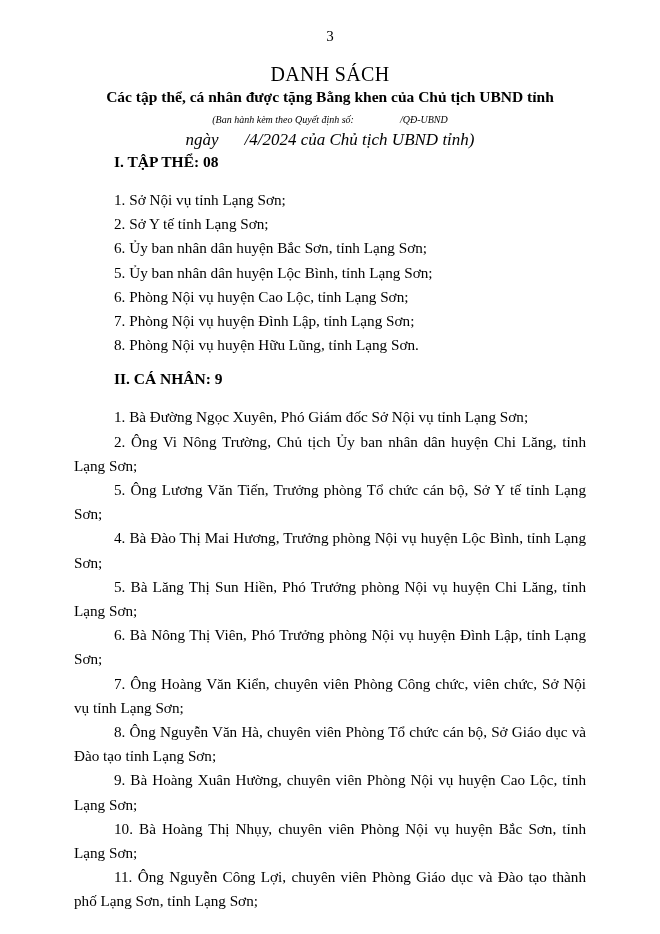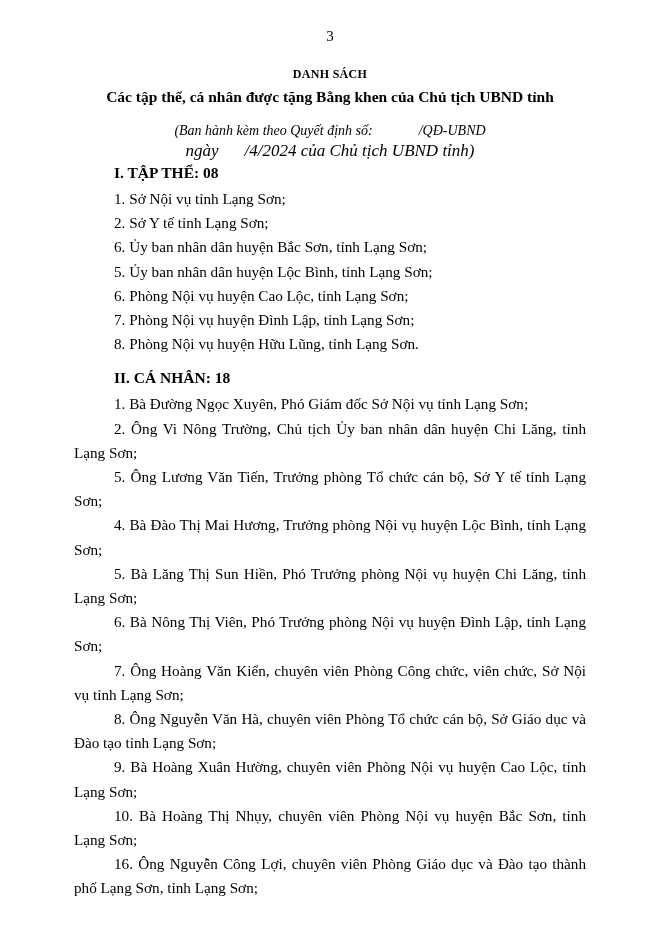--- a/index.html
+++ b/index.html
@@ -25,37 +25,37 @@
   .page-number {
     text-align: center;
     font-size: 15px;
     line-height: 20px;
     margin-bottom: 18px;
   }
   .title-block {
     text-align: center;
   }
   .doc-title {
-    font-size: 12px;
-    font-weight: bold;
+    font-size: 20px;
+    font-weight: normal;
     line-height: 21px;
     letter-spacing: 0.3px;
   }
   .doc-subtitle {
     font-size: 15.5px;
     font-weight: bold;
     line-height: 21px;
     margin-top: 1px;
     text-align: center;
   }
   .doc-ref {
-    font-size: 14px;
+    font-size: 10px;
     font-style: italic;
     line-height: 20px;
-    margin-top: 14px;
+    margin-top: 3px;
   }
   .doc-ref-2 {
     font-size: 17px;
     font-style: italic;
     line-height: 20px;
   }
   .ref-gap {
     display: inline-block;
     width: 46px;
   }
@@ -78,21 +78,21 @@
     line-height: 24.2px;
     text-indent: 40px;
     text-align: justify;
     margin: 0;
   }
   .entry.justified {
     text-align: justify;
     text-justify: inter-word;
   }
   .list-block {
-    margin-top: 2px;
+    margin-top: 14px;
   }
 </style>
 </head>
 <body>
 
 <div class="page">
 
   <div class="page-number">3</div>
 
   <div class="title-block">
@@ -113,29 +113,29 @@
       <p class="entry">2. Sở Y tế tỉnh Lạng Sơn;</p>
       <p class="entry">6. Ủy ban nhân dân huyện Bắc Sơn, tỉnh Lạng Sơn;</p>
       <p class="entry">5. Ủy ban nhân dân huyện Lộc Bình, tỉnh Lạng Sơn;</p>
       <p class="entry">6. Phòng Nội vụ huyện Cao Lộc, tỉnh Lạng Sơn;</p>
       <p class="entry">7. Phòng Nội vụ huyện Đình Lập, tỉnh Lạng Sơn;</p>
       <p class="entry">8. Phòng Nội vụ huyện Hữu Lũng, tỉnh Lạng Sơn.</p>
     </div>
   </div>
 
   <div class="section">
-    <div class="section-heading second">II. CÁ NHÂN: 18</div>
+    <div class="section-heading second">II. CÁ NHÂN: 9</div>
     <div class="list-block">
       <p class="entry justified">1. Bà Đường Ngọc Xuyên, Phó Giám đốc Sở Nội vụ tỉnh Lạng Sơn;</p>
       <p class="entry justified">2. Ông Vi Nông Trường, Chủ tịch Ủy ban nhân dân huyện Chi Lăng, tỉnh Lạng Sơn;</p>
       <p class="entry justified">5. Ông Lương Văn Tiến, Trưởng phòng Tổ chức cán bộ, Sở Y tế tỉnh Lạng Sơn;</p>
       <p class="entry justified">4. Bà Đào Thị Mai Hương, Trưởng phòng Nội vụ huyện Lộc Bình, tỉnh Lạng Sơn;</p>
       <p class="entry justified">5. Bà Lăng Thị Sun Hiền, Phó Trưởng phòng Nội vụ huyện Chi Lăng, tỉnh Lạng Sơn;</p>
       <p class="entry justified">6. Bà Nông Thị Viên, Phó Trưởng phòng Nội vụ huyện Đình Lập, tỉnh Lạng Sơn;</p>
       <p class="entry justified">7. Ông Hoàng Văn Kiển, chuyên viên Phòng Công chức, viên chức, Sở Nội vụ tỉnh Lạng Sơn;</p>
       <p class="entry justified">8. Ông Nguyễn Văn Hà, chuyên viên Phòng Tổ chức cán bộ, Sở Giáo dục và Đào tạo tỉnh Lạng Sơn;</p>
       <p class="entry justified">9. Bà Hoàng Xuân Hường, chuyên viên Phòng Nội vụ huyện Cao Lộc, tỉnh Lạng Sơn;</p>
       <p class="entry justified">10. Bà Hoàng Thị Nhụy, chuyên viên Phòng Nội vụ huyện Bắc Sơn, tỉnh Lạng Sơn;</p>
-      <p class="entry justified">16. Ông Nguyễn Công Lợi, chuyên viên Phòng Giáo dục và Đào tạo thành phố Lạng Sơn, tỉnh Lạng Sơn;</p>
+      <p class="entry justified">11. Ông Nguyễn Công Lợi, chuyên viên Phòng Giáo dục và Đào tạo thành phố Lạng Sơn, tỉnh Lạng Sơn;</p>
     </div>
   </div>
 
 </div>
 
 </body></html>

